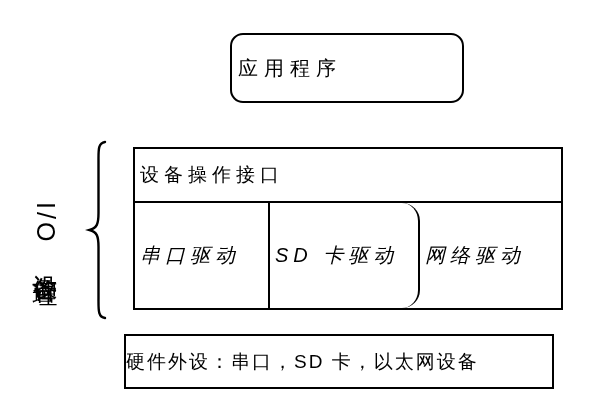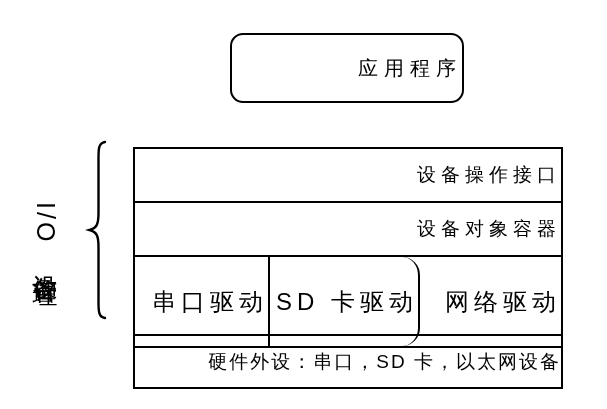--- a/index.html
+++ b/index.html
@@ -12,21 +12,21 @@
     width: 607px;
     height: 409px;
     background: #ffffff;
     font-family: "Liberation Sans", "DejaVu Sans", sans-serif;
     color: #000000;
     overflow: hidden;
   }
   .box-text {
     display: flex;
     align-items: center;
-    justify-content: flex-end;
+    justify-content: flex-start;
     box-sizing: border-box;
     text-align: center;
   }
   
   .app-box {
     position: absolute;
     left: 230px;
     top: 33px;
     width: 234px;
     height: 70px;
@@ -60,51 +60,52 @@
     top: 140px;
     width: 24px;
     height: 180px;
   }
   
   .stack {
     position: absolute;
     left: 133px;
     top: 147px;
     width: 430px;
-    height: 201px;
+    height: 163px;
     border: 2px solid #000000;
     box-sizing: border-box;
     display: flex;
     flex-direction: column;
   }
   .stack-row {
     flex: 0 0 54px;
     border-bottom: 2px solid #000000;
     font-size: 19px;
     letter-spacing: 5px;
     text-indent: 5px;
   }
   .driver-row {
     flex: 1 1 auto;
     display: flex;
     flex-direction: row;
   }
   .driver-cell {
     flex: 0 0 135px;
     border-right: 2px solid #000000;
-    font-size: 24px;
+    font-size: 20px;
     letter-spacing: 5px;
     text-indent: 5px;
+    font-style: italic;
   }
   .driver-cell.mid { flex: 0 0 150px; border-radius: 18px; }
   .driver-cell.last { flex: 1 1 auto; border-right: none; border-radius: 13px; }
   
   .hw-box {
     position: absolute;
-    left: 133px;
+    left: 124px;
     top: 334px;
     width: 430px;
     height: 55px;
     border: 2px solid #000000;
     font-size: 19px;
     letter-spacing: 2px;
   }
 </style>
 </head>
 <body>
@@ -124,23 +125,20 @@
              C 13.5 84, 12 88, 4.5 90
              C 12 92, 13.5 96, 13.5 107
              L 13.5 159
              C 13.5 170, 13 177, 20 178" fill="none" stroke="#000000" stroke-width="2.4" stroke-linecap="round"></path>
   </svg>
 
   <div class="stack">
     <div class="stack-row box-text">
       <span>设备操作接口</span>
     </div>
-    <div class="stack-row box-text">
-      <span>设备对象容器</span>
-    </div>
     <div class="driver-row">
       <div class="driver-cell box-text">串口驱动</div>
       <div class="driver-cell mid box-text">SD 卡驱动</div>
       <div class="driver-cell last box-text">网络驱动</div>
     </div>
   </div>
 
   <div class="hw-box box-text">
     <span>硬件外设：串口，SD 卡，以太网设备</span>
   </div>

